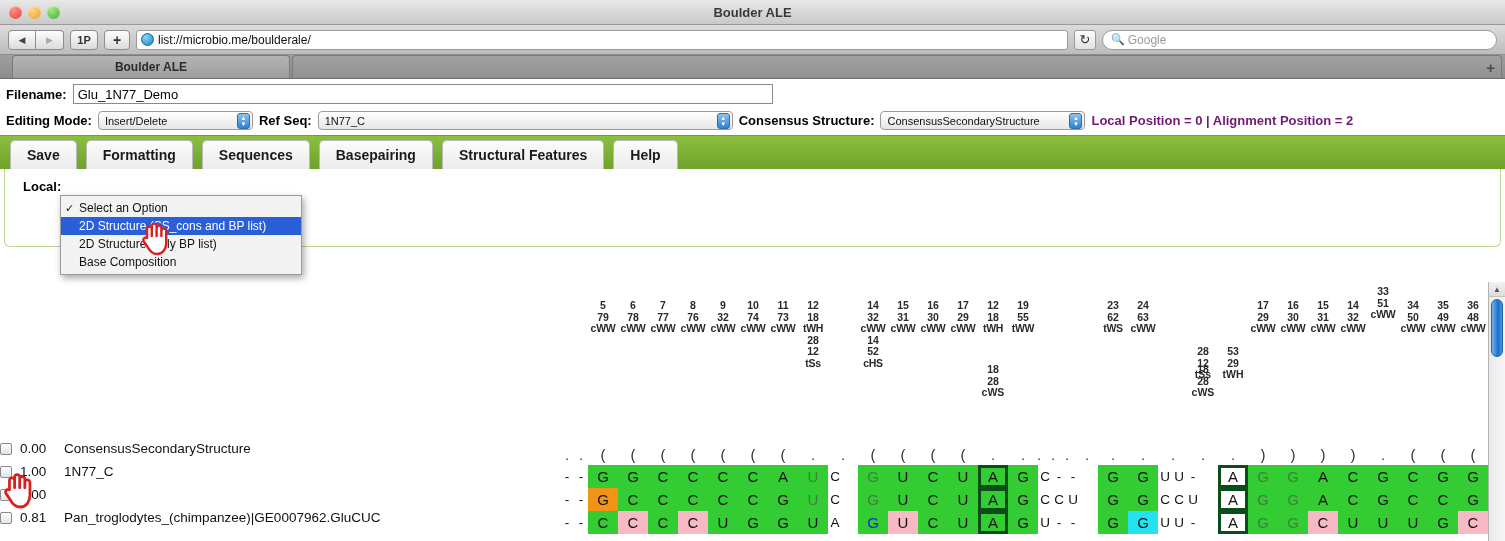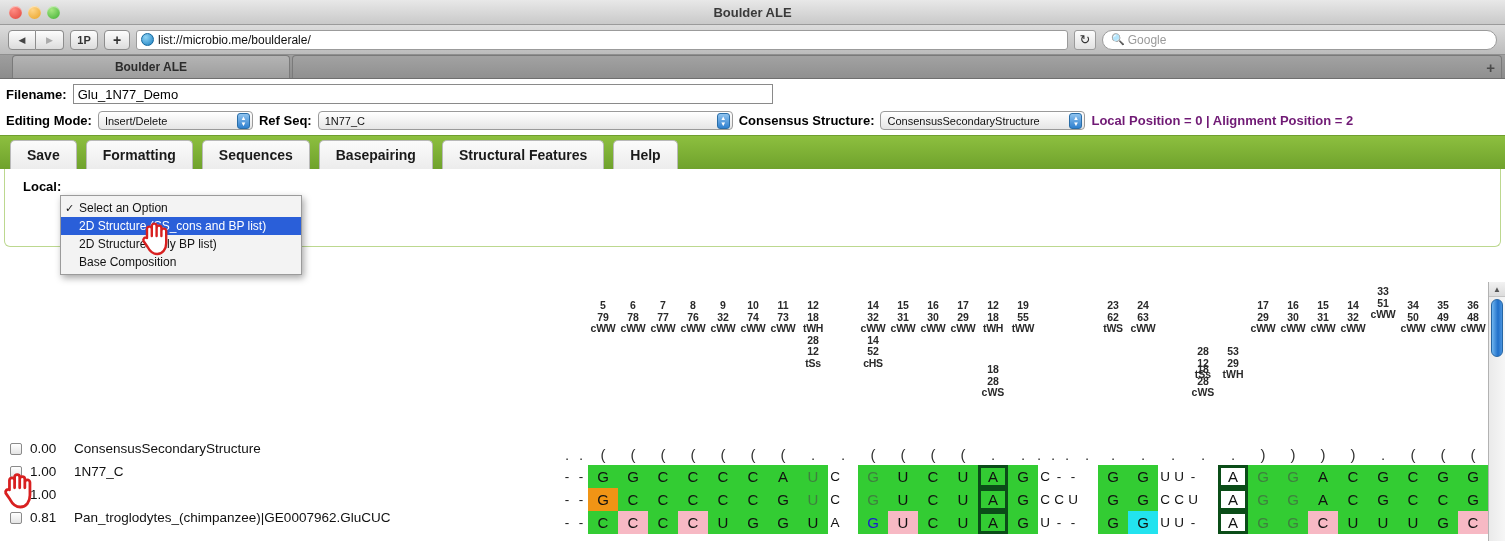--- a/index.html
+++ b/index.html
@@ -172,21 +172,21 @@
   
   .alignwrap{
     position:absolute; left:0; top:282px; width:1505px; height:259px;
     background:#fff; overflow:hidden;
   }
   .names{
     position:absolute; left:0; top:0; width:560px;
   }
   .namerow{
     height:23px; display:flex; align-items:center; gap:8px;
-    font-size:13.5px; color:#111; padding-left:10px;
+    font-size:13.5px; color:#111; 
   }
   .cb{
     width:12px;height:12px;border:1px solid #8a8a8a;border-radius:2px;
     background:linear-gradient(#ffffff,#e4e4e4); flex:none;
   }
   .score{ width:36px; }
 
   .grid{
     position:absolute; left:560px; top:0; width:930px; height:259px;
   }

